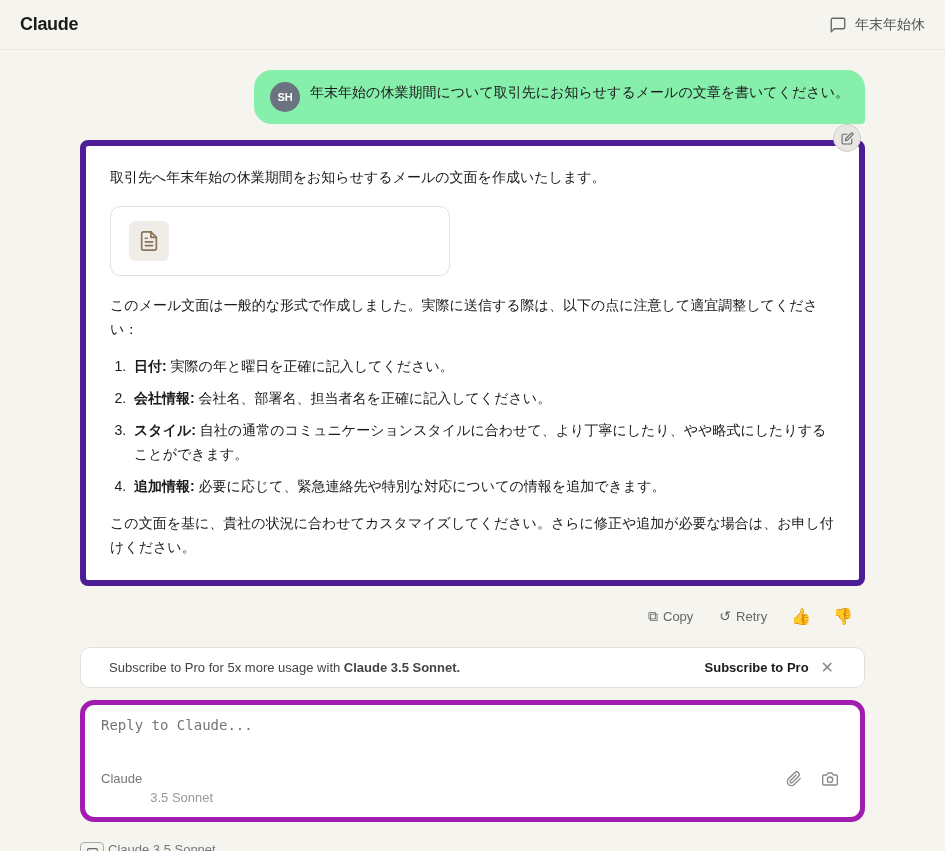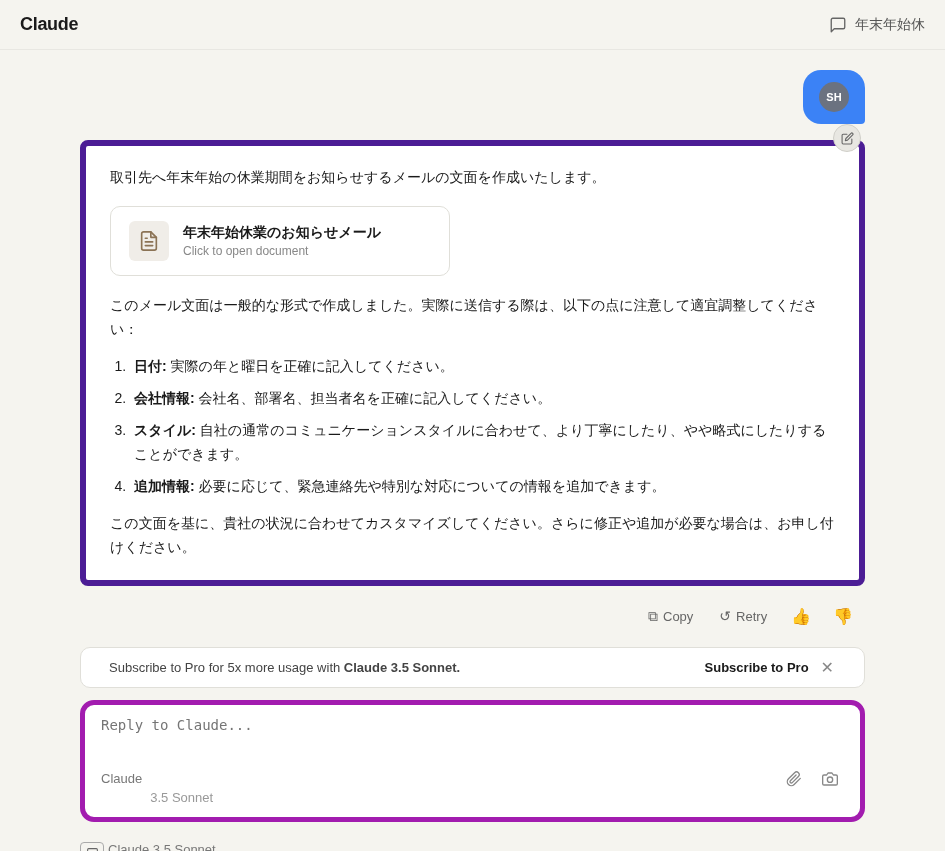--- a/index.html
+++ b/index.html
@@ -41,21 +41,21 @@
       overflow-y: auto;
     }
 
     
     .user-message-container {
       display: flex;
       justify-content: flex-end;
       margin-bottom: 16px;
     }
     .user-message-bubble {
-      background: #3b82f6;
+      background: #86efac;
       border-radius: 18px 18px 4px 18px;
       padding: 12px 16px;
       max-width: 680px;
       display: flex;
       align-items: flex-start;
       gap: 10px;
       position: relative;
     }
     .user-avatar {
       width: 30px;
@@ -331,20 +331,21 @@
     </svg>
     <span>年末年始休</span>
   </div>
 </div>
 
 <div class="chat-area">
 
   <div class="user-message-container">
     <div class="user-message-bubble">
       <div class="user-avatar">SH</div>
+      <span class="user-message-text">年末年始の休業期間について取引先にお知らせするメールの文章を書いてください。</span>
       <div class="edit-icon-btn">
         <svg width="13" height="13" viewBox="0 0 24 24" fill="none" stroke="currentColor" stroke-width="2" stroke-linecap="round" stroke-linejoin="round">
           <path d="M11 4H4a2 2 0 0 0-2 2v14a2 2 0 0 0 2 2h14a2 2 0 0 0 2-2v-7"></path>
           <path d="M18.5 2.5a2.121 2.121 0 0 1 3 3L12 15l-4 1 1-4 9.5-9.5z"></path>
         </svg>
       </div>
     </div>
   </div>
 
   <div class="assistant-message">
@@ -352,24 +353,20 @@
 
     <div class="doc-card">
       <div class="doc-icon">
         <svg width="22" height="22" viewBox="0 0 24 24" fill="none" stroke="#8b7355" stroke-width="1.8" stroke-linecap="round" stroke-linejoin="round">
           <path d="M14 2H6a2 2 0 0 0-2 2v16a2 2 0 0 0 2 2h12a2 2 0 0 0 2-2V8z"></path>
           <polyline points="14 2 14 8 20 8"></polyline>
           <line x1="16" y1="13" x2="8" y2="13"></line>
           <line x1="16" y1="17" x2="8" y2="17"></line>
           <polyline points="10 9 9 9 8 9"></polyline>
         </svg>
-      </div>
-      <div class="doc-info">
-        <div class="doc-title">年末年始休業のお知らせメール</div>
-        <div class="doc-subtitle">Click to open document</div>
       </div>
     </div>
 
     <p class="assistant-body">このメール文面は一般的な形式で作成しました。実際に送信する際は、以下の点に注意して適宜調整してください：</p>
 
     <ol class="assistant-list">
       <li><strong>日付:</strong> 実際の年と曜日を正確に記入してください。</li>
       <li><strong>会社情報:</strong> 会社名、部署名、担当者名を正確に記入してください。</li>
       <li><strong>スタイル:</strong> 自社の通常のコミュニケーションスタイルに合わせて、より丁寧にしたり、やや略式にしたりすることができます。</li>
       <li><strong>追加情報:</strong> 必要に応じて、緊急連絡先や特別な対応についての情報を追加できます。</li>

